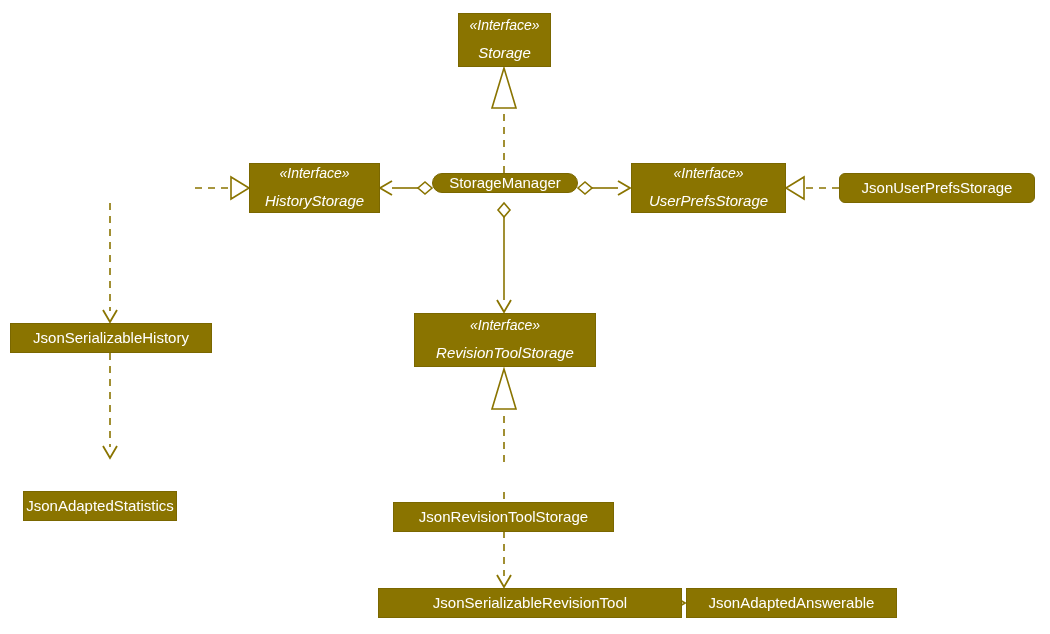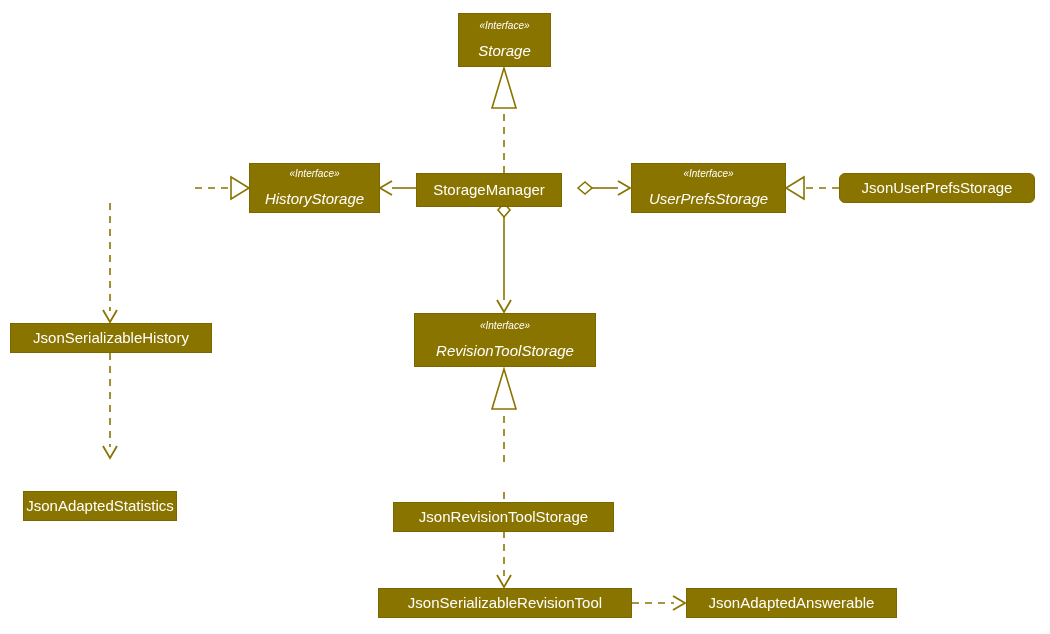--- a/index.html
+++ b/index.html
@@ -37,21 +37,21 @@
     line-height: 1.12;
     z-index: 3;
   }
   .uml-box .cls-name {
     font-size: 15px;
     font-weight: normal;
     white-space: nowrap;
     padding: 0 6px;
   }
   .uml-box.iface .stereotype {
-    font-size: 10px;
+    font-size: 14px;
     font-style: italic;
     white-space: nowrap;
     padding: 0 6px;
   }
   .uml-box.iface .cls-name {
     font-style: italic;
     font-size: 15px;
     margin-top: 12px;
   }
 </style>
@@ -125,21 +125,21 @@
     <div class="stereotype">«Interface»</div>
     <div class="cls-name">Storage</div>
   </div>
 
 
   <div class="uml-box iface" style="left:249px; top:163px; width:131px; height:50px;">
     <div class="stereotype">«Interface»</div>
     <div class="cls-name">HistoryStorage</div>
   </div>
 
-  <div class="uml-box" style="left:416px; top:173px; width:146px; height:34px;">
+  <div class="uml-box" style="left:432px; top:173px; width:146px; height:20px;border-radius:13px;">
     <div class="cls-name">StorageManager</div>
   </div>
 
   <div class="uml-box iface" style="left:631px; top:163px; width:155px; height:50px;">
     <div class="stereotype">«Interface»</div>
     <div class="cls-name">UserPrefsStorage</div>
   </div>
 
   <div class="uml-box" style="left:839px; top:173px; width:196px; height:30px;border-radius:6px;">
     <div class="cls-name">JsonUserPrefsStorage</div>
@@ -155,21 +155,21 @@
 
   <div class="uml-box iface" style="left:414px; top:313px; width:182px; height:54px;">
     <div class="stereotype">«Interface»</div>
     <div class="cls-name">RevisionToolStorage</div>
   </div>
 
   <div class="uml-box" style="left:393px; top:462px; width:221px; height:30px;margin-top:40px;">
     <div class="cls-name">JsonRevisionToolStorage</div>
   </div>
 
-  <div class="uml-box" style="left:378px; top:588px; width:254px; height:30px;">
+  <div class="uml-box" style="left:378px; top:588px; width:304px; height:30px;">
     <div class="cls-name">JsonSerializableRevisionTool</div>
   </div>
 
   <div class="uml-box" style="left:686px; top:588px; width:211px; height:30px;text-align:right;">
     <div class="cls-name">JsonAdaptedAnswerable</div>
   </div>
 
 </div>
 
 </body></html>

